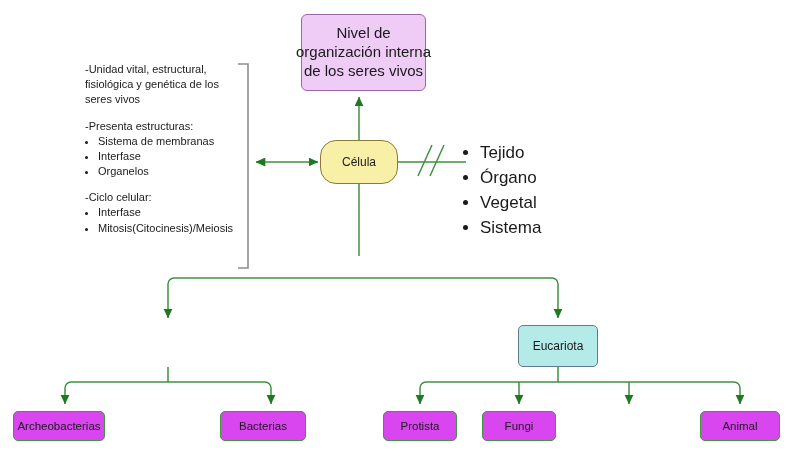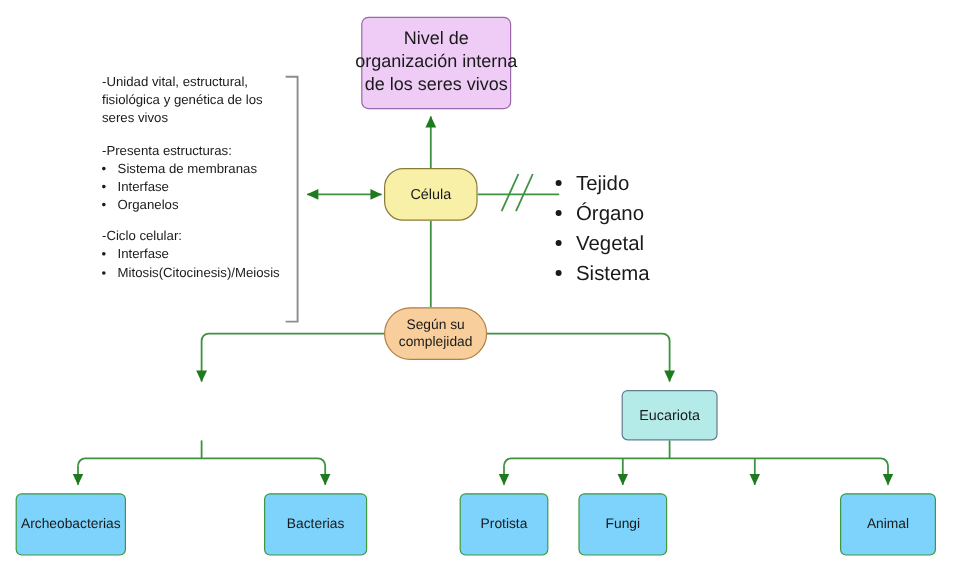--- a/index.html
+++ b/index.html
@@ -68,25 +68,25 @@
     border: 1.4px solid #607d8b;
     border-radius: 5px;
     font-size: 12px;
     width: 80px;
     height: 42px;
     top: 325px;
   }
   .node-proc { left: 128px; }
   .node-euc  { left: 518px; }
   .node-green {
-    background: #7dd3fc;
+    background: #d946ef;
     border: 1.4px solid #3c9a3c;
     border-radius: 5px;
     font-size: 11.5px;
-    height: 52px;
+    height: 30px;
     top: 411px;
     text-align: right;
   }
   .g1 { left: 13px;  width: 92px; }
   .g2 { left: 220px; width: 86px; }
   .g3 { left: 383px; width: 74px; }
   .g4 { left: 482px; width: 74px; }
   .g5 { left: 589px; width: 80px; }
   .g6 { left: 700px; width: 80px; }
 
@@ -193,22 +193,20 @@
       <li>Órgano</li>
       <li>Vegetal</li>
       <li>Sistema</li>
     </ul>
   </div>
 
   <div class="node node-top">Nivel de
 organización interna
 de los seres vivos</div>
   <div class="node node-cell">Célula</div>
-  <div class="node node-complex">Según su
-complejidad</div>
 
   <div class="node node-cyan node-euc">Eucariota</div>
 
   <div class="node node-green g1">Archeobacterias</div>
   <div class="node node-green g2">Bacterias</div>
   <div class="node node-green g3">Protista</div>
   <div class="node node-green g4">Fungi</div>
   <div class="node node-green g6">Animal</div>
 
 </div>

